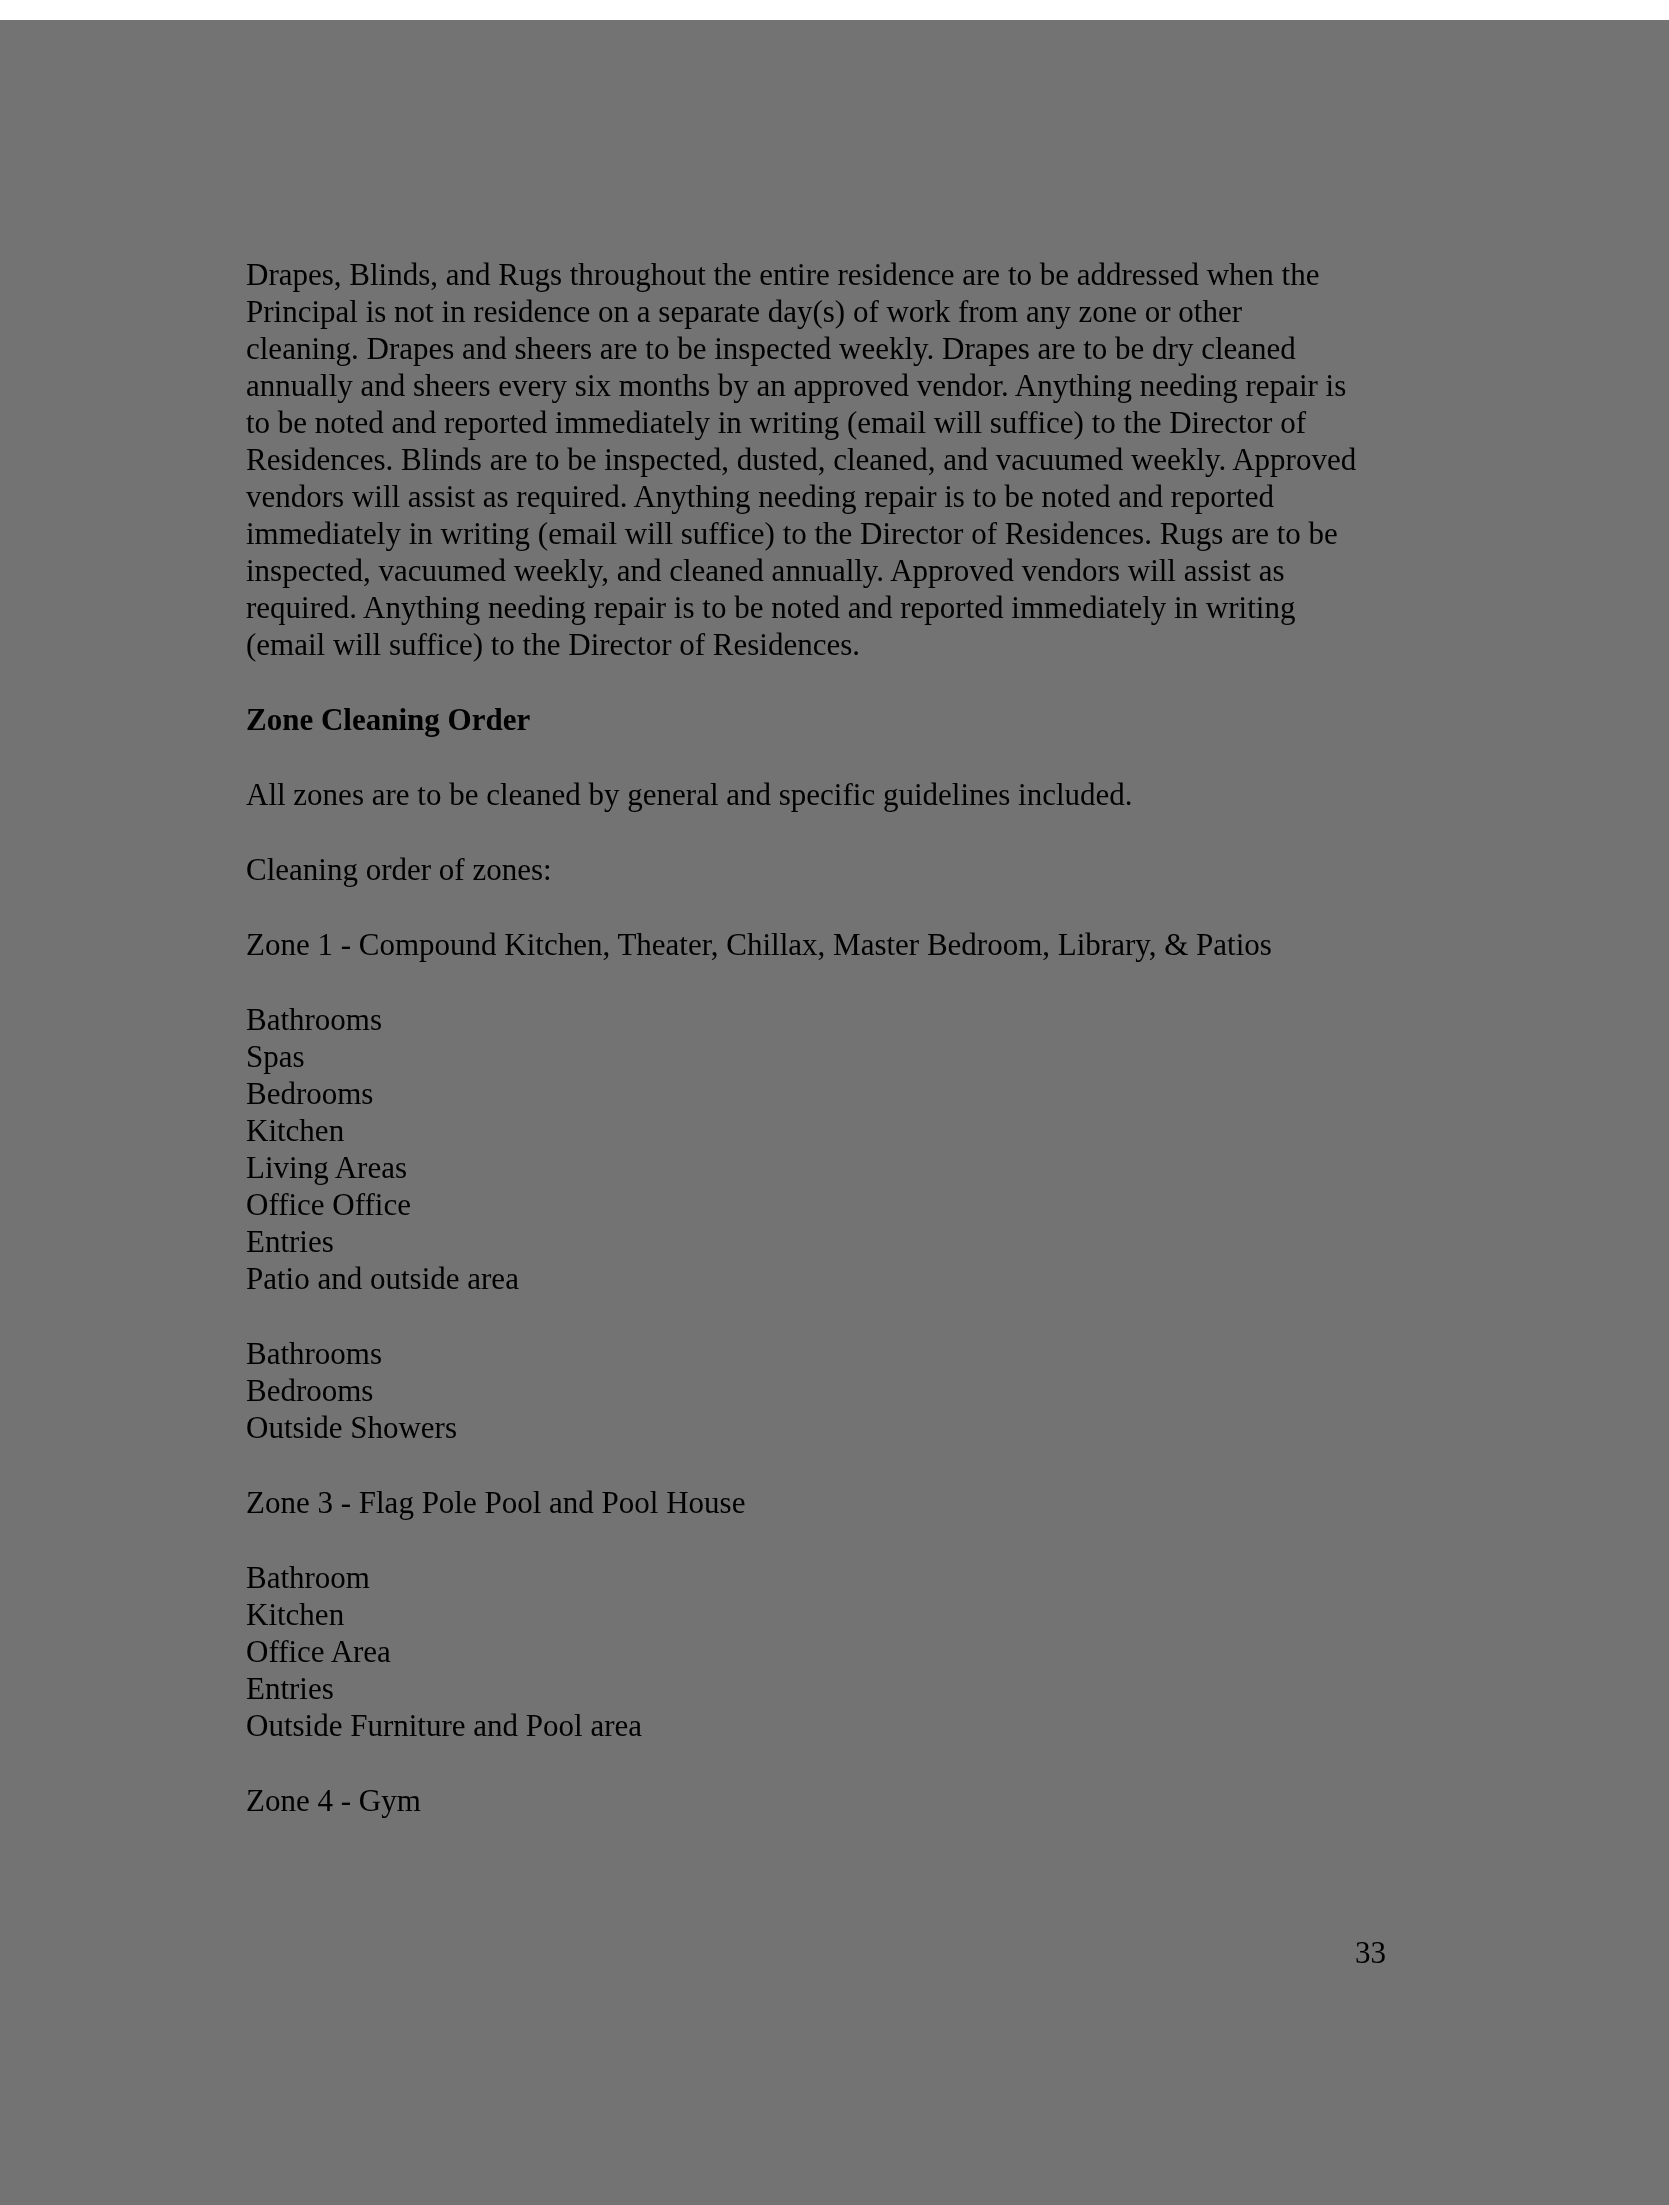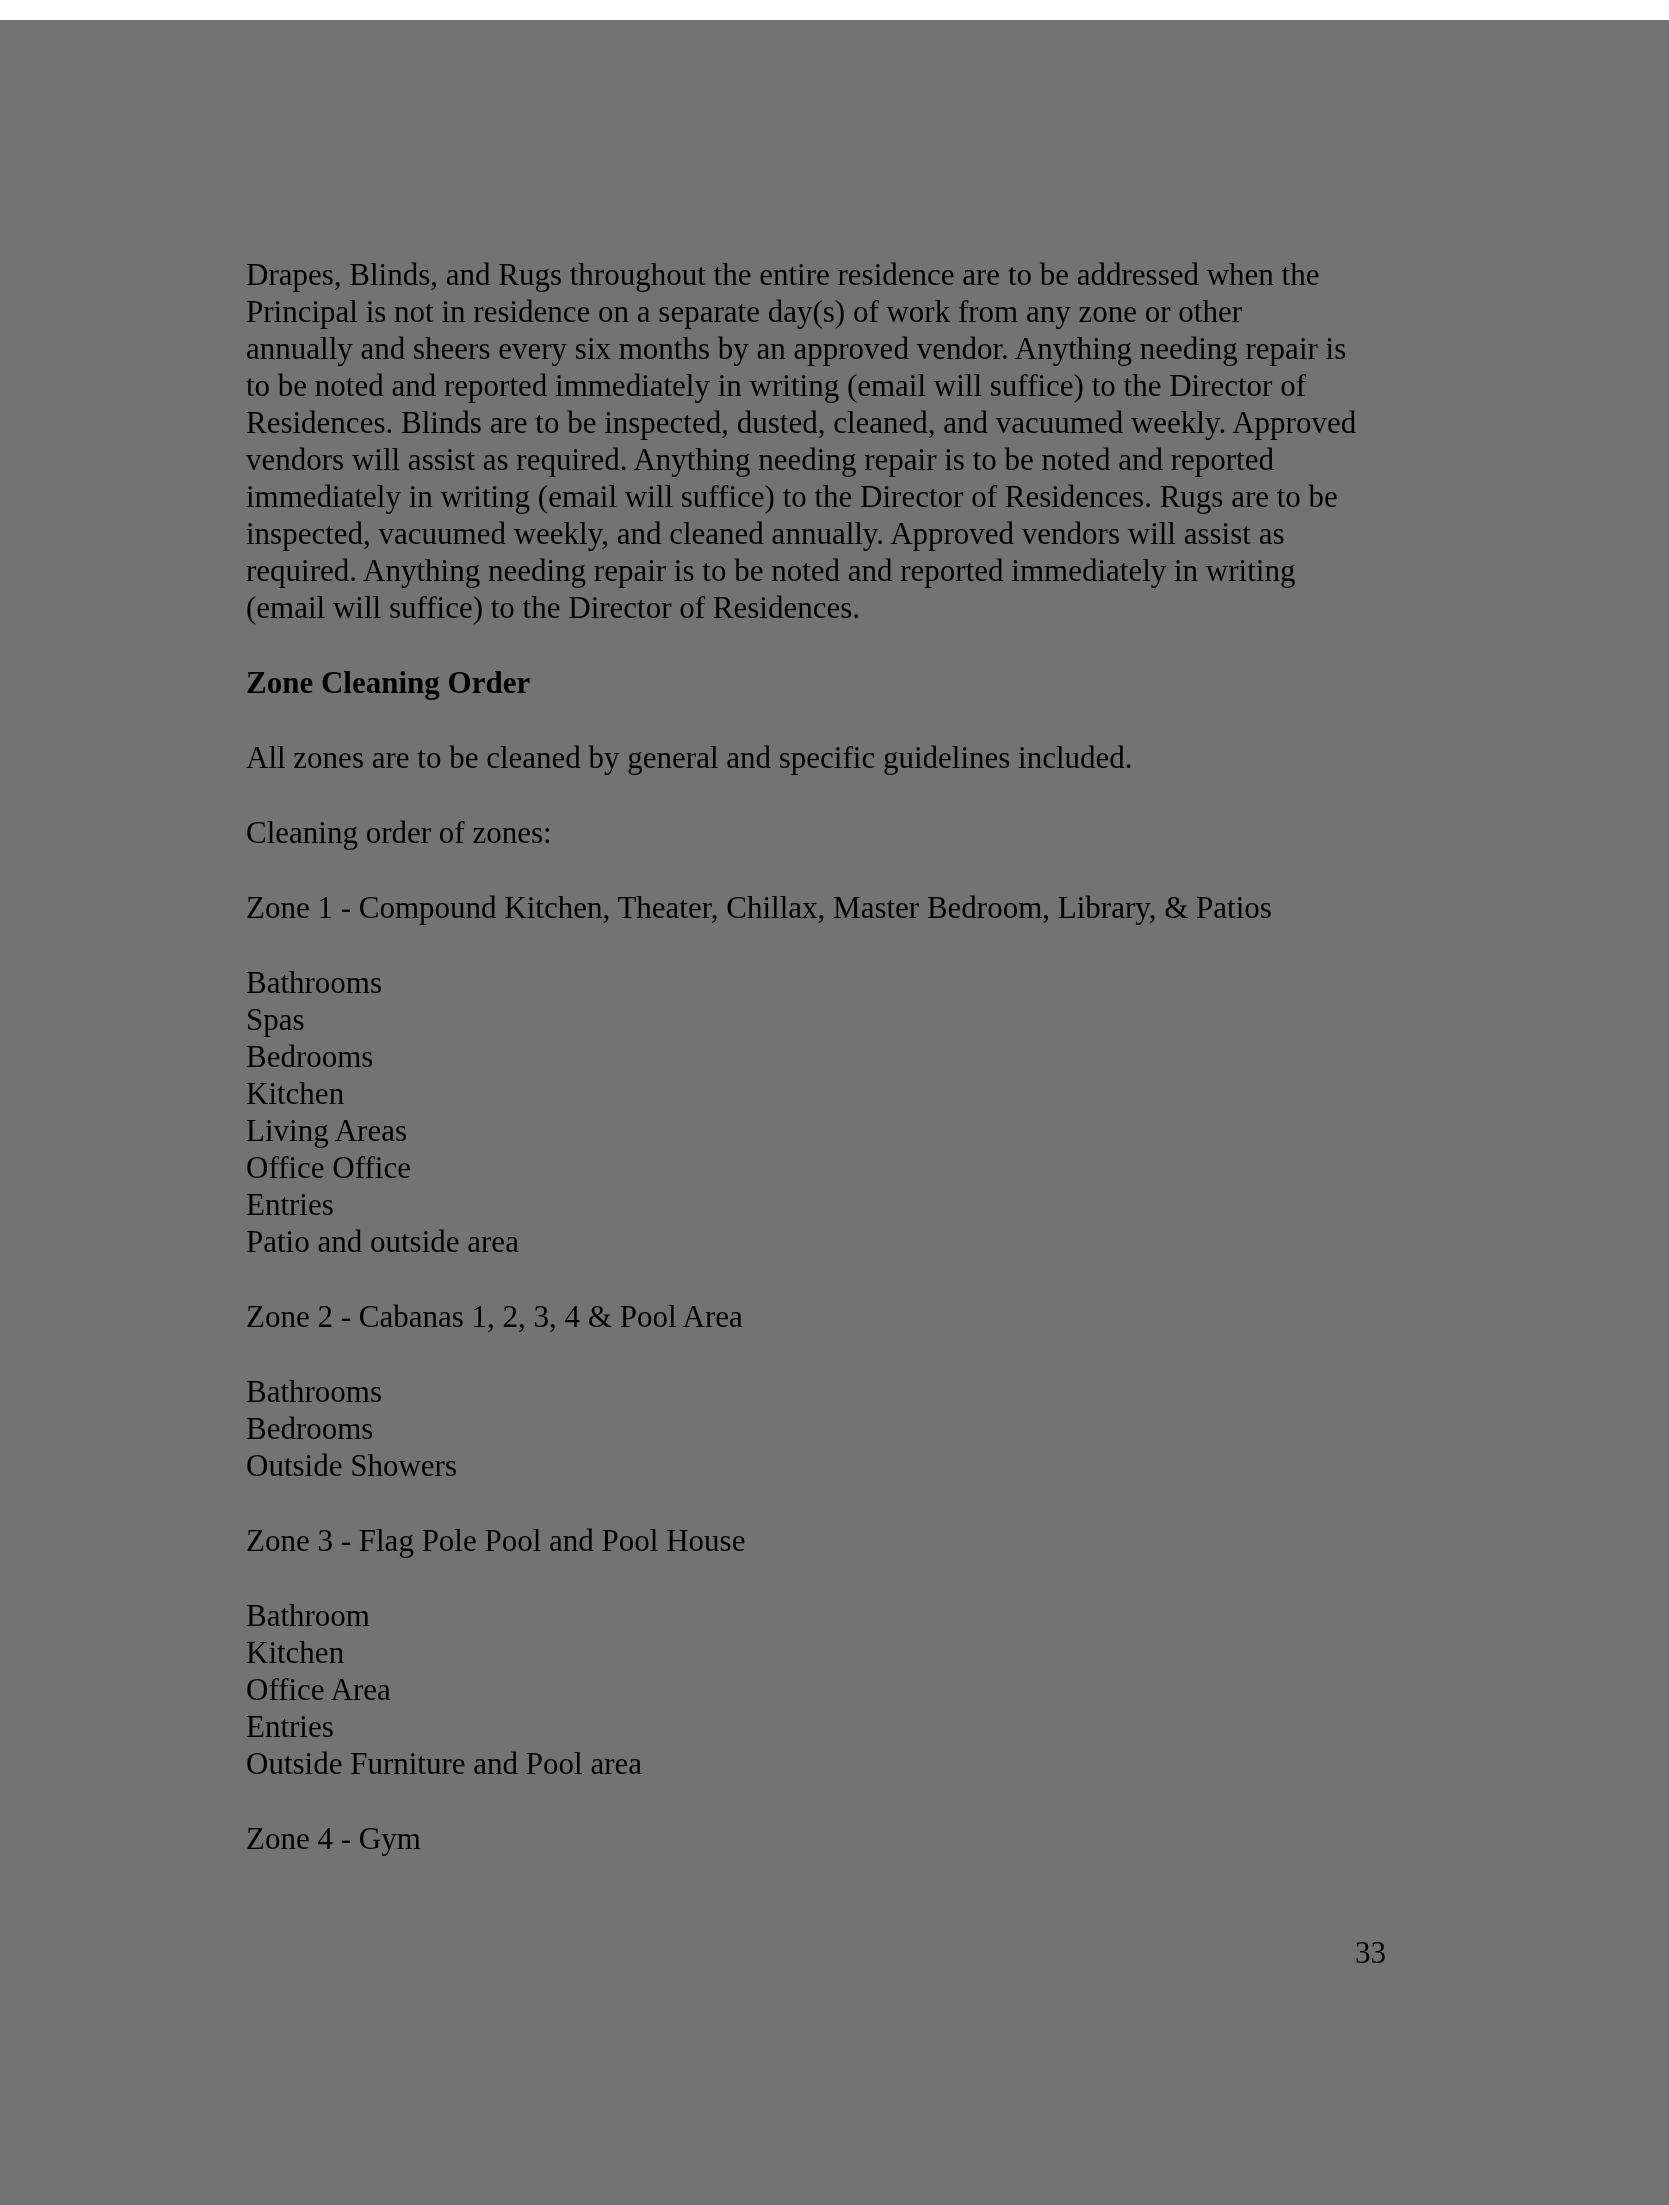--- a/index.html
+++ b/index.html
@@ -49,20 +49,21 @@
 </head>
 <body>
 
 <div class="page">
 
   <div class="content">
 
     <div class="block">
       <div class="line">Drapes, Blinds, and Rugs throughout the entire residence are to be addressed when the</div>
       <div class="line">Principal is not in residence on a separate day(s) of work from any zone or other</div>
+      <div class="line">cleaning. Drapes and sheers are to be inspected weekly. Drapes are to be dry cleaned</div>
       <div class="line">annually and sheers every six months by an approved vendor. Anything needing repair is</div>
       <div class="line">to be noted and reported immediately in writing (email will suffice) to the Director of</div>
       <div class="line">Residences. Blinds are to be inspected, dusted, cleaned, and vacuumed weekly. Approved</div>
       <div class="line">vendors will assist as required. Anything needing repair is to be noted and reported</div>
       <div class="line">immediately in writing (email will suffice) to the Director of Residences. Rugs are to be</div>
       <div class="line">inspected, vacuumed weekly, and cleaned annually. Approved vendors will assist as</div>
       <div class="line">required. Anything needing repair is to be noted and reported immediately in writing</div>
       <div class="line">(email will suffice) to the Director of Residences.</div>
     </div>
 
@@ -78,21 +79,20 @@
       <div class="line">Bathrooms</div>
       <div class="line">Spas</div>
       <div class="line">Bedrooms</div>
       <div class="line">Kitchen</div>
       <div class="line">Living Areas</div>
       <div class="line">Office Office</div>
       <div class="line">Entries</div>
       <div class="line">Patio and outside area</div>
     </div>
 
-    <div class="block line">Zone 2 - Cabanas 1, 2, 3, 4 &amp; Pool Area</div>
 
     <div class="block">
       <div class="line">Bathrooms</div>
       <div class="line">Bedrooms</div>
       <div class="line">Outside Showers</div>
     </div>
 
     <div class="block line">Zone 3 - Flag Pole Pool and Pool House</div>
 
     <div class="block">

